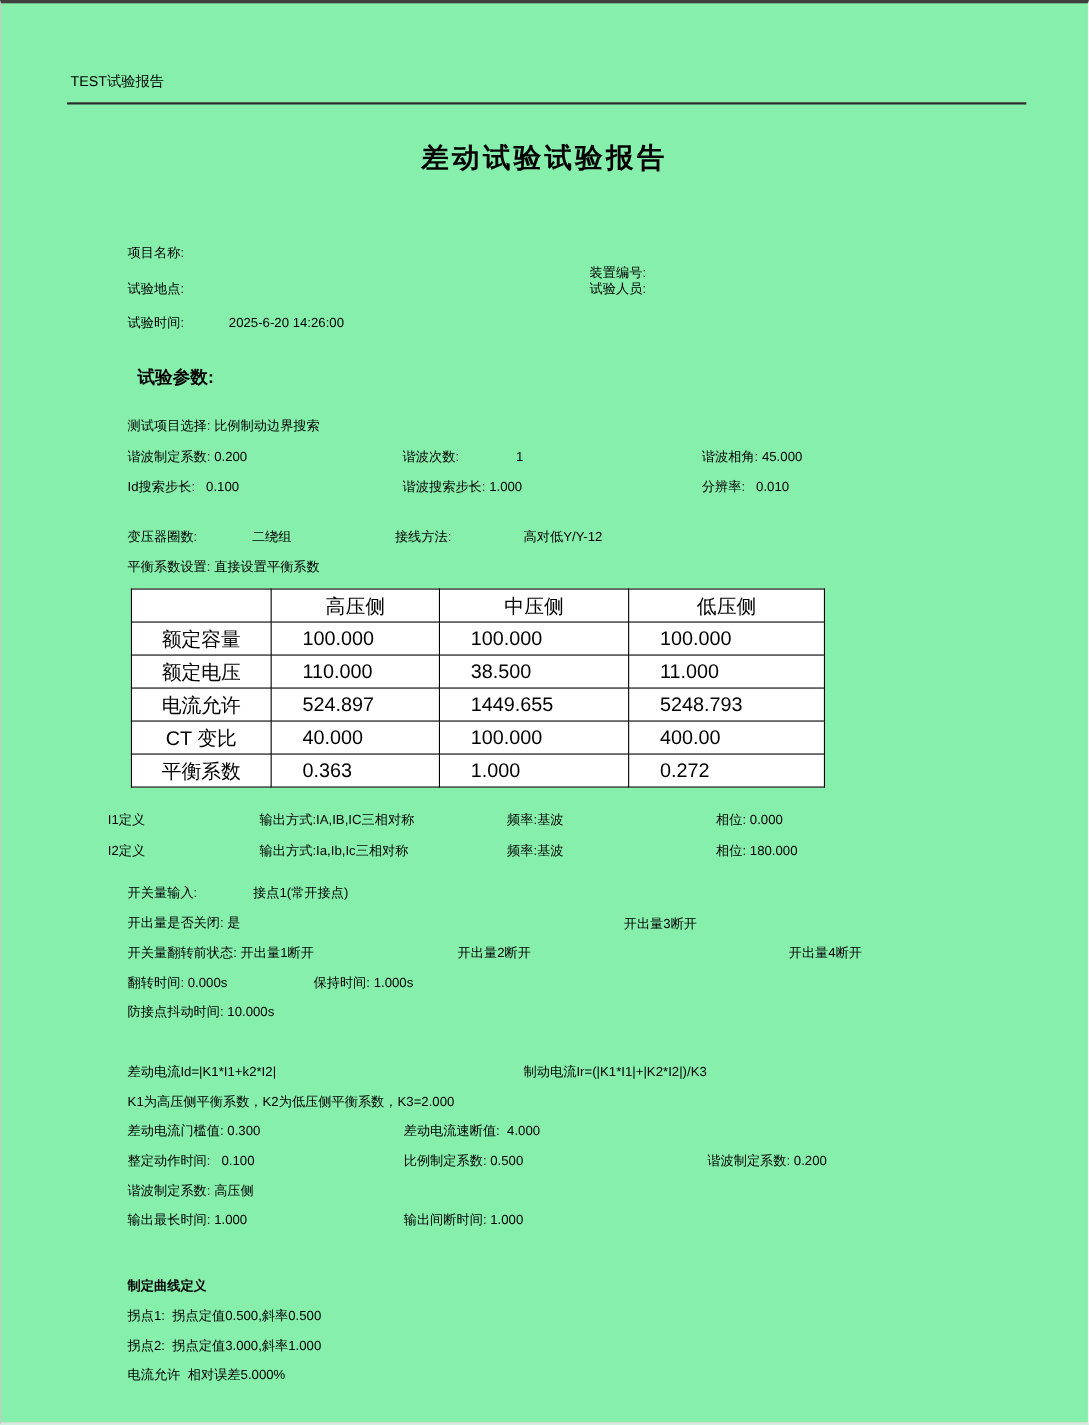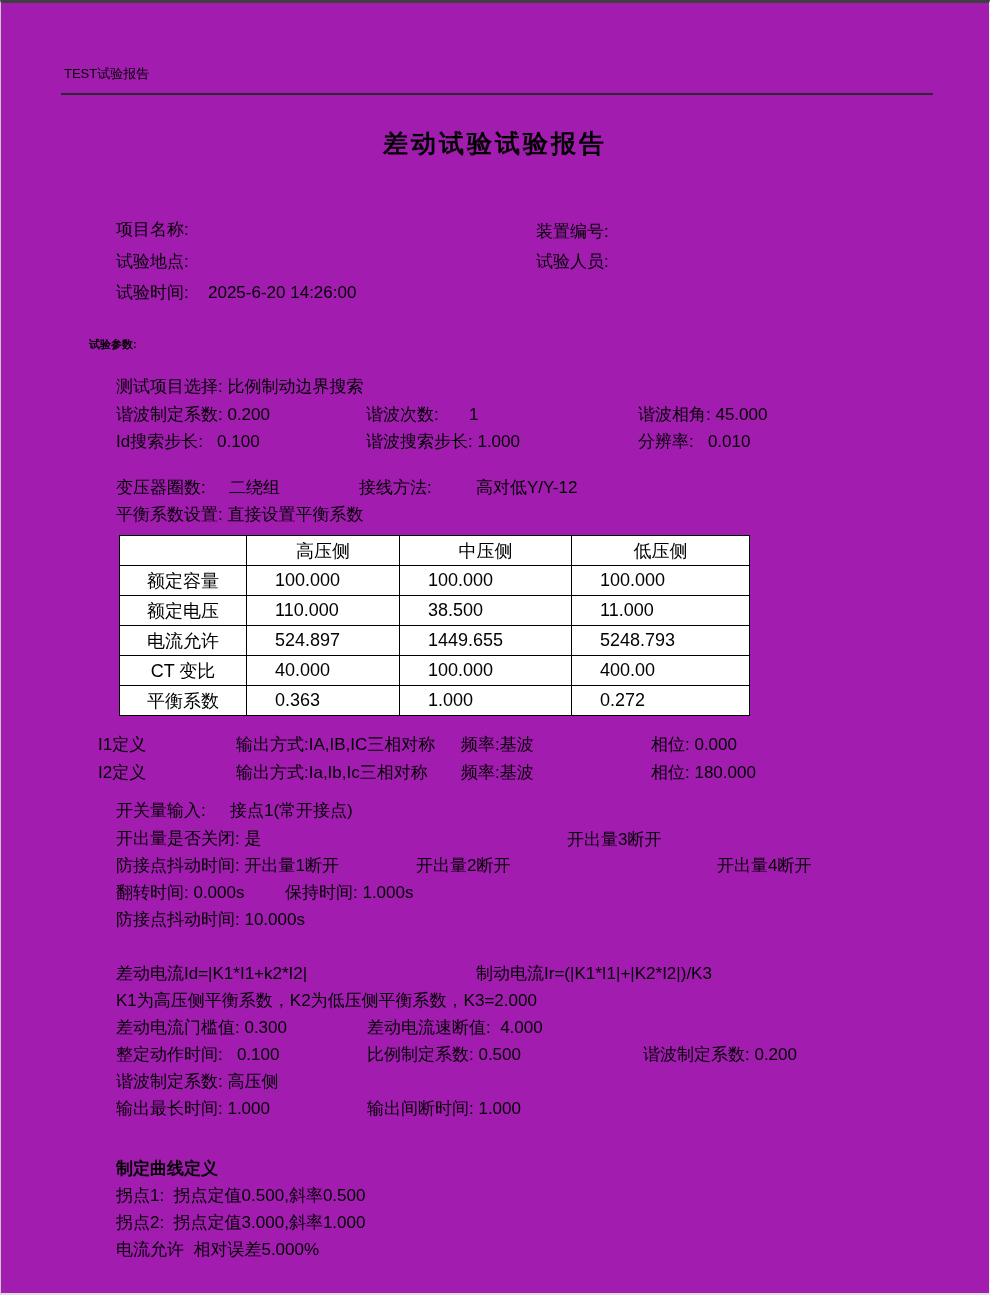--- a/index.html
+++ b/index.html
@@ -1,26 +1,26 @@
 <!DOCTYPE html>
 <html><head>
 <meta charset="utf-8">
 <style>
   html,body{margin:0;padding:0;background:#ffffff;}
   .page{
-    position:relative;width:990px;height:1295px;background:#a21caf;
+    position:relative;width:990px;height:1295px;background:#86efac;
     font-family:"Liberation Sans",sans-serif;color:#000;box-sizing:border-box;
     border-top:3px solid #3f3f3f;border-left:1px solid #c8c8c8;
     border-right:1px solid #f0f0f0;border-bottom:2px solid #e0e0e0;
     overflow:hidden;
   }
-  .t{position:absolute;white-space:pre;font-size:17px;line-height:18px;color:#000;}
+  .t{position:absolute;white-space:pre;font-size:12px;line-height:18px;color:#000;}
   .small{font-size:13px;}
   .b{font-weight:bold;}
-  .sec{font-size:11px;font-weight:bold;}
+  .sec{font-size:16px;font-weight:bold;margin-left:36px;}
   .title{
     position:absolute;left:0;width:100%;text-align:center;
     font-size:25px;font-weight:bold;letter-spacing:3px;
     font-family:Liberation Sans, sans-serif;
   }
   .rule{position:absolute;height:0;border-top:2px solid #2b2b2b;}
   table.bal{position:absolute;border-collapse:collapse;table-layout:fixed;background:#fff;}
   table.bal td,table.bal th{
     border:1.5px solid #000;font-size:18px;font-weight:normal;
     height:29px;padding:0;overflow:hidden;white-space:pre;
@@ -33,21 +33,21 @@
 <body>
 
 <div class="page">
 
   <span class="t small" style="left:63px;top:62px">TEST试验报告</span>
   <div class="rule" style="left:60px;top:90px;width:872px"></div>
 
   <div class="title" style="top:124px">差动试验试验报告</div>
 
   <span class="t" style="left:115px;top:218px">项目名称:</span>
-  <span class="t" style="left:535px;top:220px">装置编号:</span>
+  <span class="t" style="left:535px;top:236px">装置编号:</span>
   <span class="t" style="left:115px;top:250px">试验地点:</span>
   <span class="t" style="left:535px;top:250px">试验人员:</span>
   <span class="t" style="left:115px;top:281px">试验时间:</span>
   <span class="t" style="left:207px;top:281px">2025-6-20 14:26:00</span>
 
   <span class="t sec" style="left:88px;top:332px">试验参数:</span>
 
   <span class="t" style="left:115px;top:375px">测试项目选择: 比例制动边界搜索</span>
 
   <span class="t" style="left:115px;top:403px">谐波制定系数: 0.200</span>
@@ -118,21 +118,21 @@
   <span class="t" style="left:650px;top:733px">相位: 0.000</span>
 
   <span class="t" style="left:97px;top:761px">I2定义</span>
   <span class="t" style="left:235px;top:761px">输出方式:Ia,Ib,Ic三相对称</span>
   <span class="t" style="left:460px;top:761px">频率:基波</span>
   <span class="t" style="left:650px;top:761px">相位: 180.000</span>
 
   <span class="t" style="left:115px;top:799px">开关量输入:</span>
   <span class="t" style="left:229px;top:799px">接点1(常开接点)</span>
   <span class="t" style="left:115px;top:827px">开出量是否关闭: 是</span>
-  <span class="t" style="left:115px;top:854px">防接点抖动时间: 开出量1断开</span>
+  <span class="t" style="left:115px;top:854px">开关量翻转前状态: 开出量1断开</span>
   <span class="t" style="left:415px;top:854px">开出量2断开</span>
   <span class="t" style="left:566px;top:828px">开出量3断开</span>
   <span class="t" style="left:716px;top:854px">开出量4断开</span>
   <span class="t" style="left:115px;top:881px">翻转时间: 0.000s</span>
   <span class="t" style="left:284px;top:881px">保持时间: 1.000s</span>
   <span class="t" style="left:115px;top:908px">防接点抖动时间: 10.000s</span>
 
   <span class="t" style="left:115px;top:962px">差动电流Id=|K1*I1+k2*I2|</span>
   <span class="t" style="left:475px;top:962px">制动电流Ir=(|K1*I1|+|K2*I2|)/K3</span>
   <span class="t" style="left:115px;top:989px">K1为高压侧平衡系数，K2为低压侧平衡系数，K3=2.000</span>

